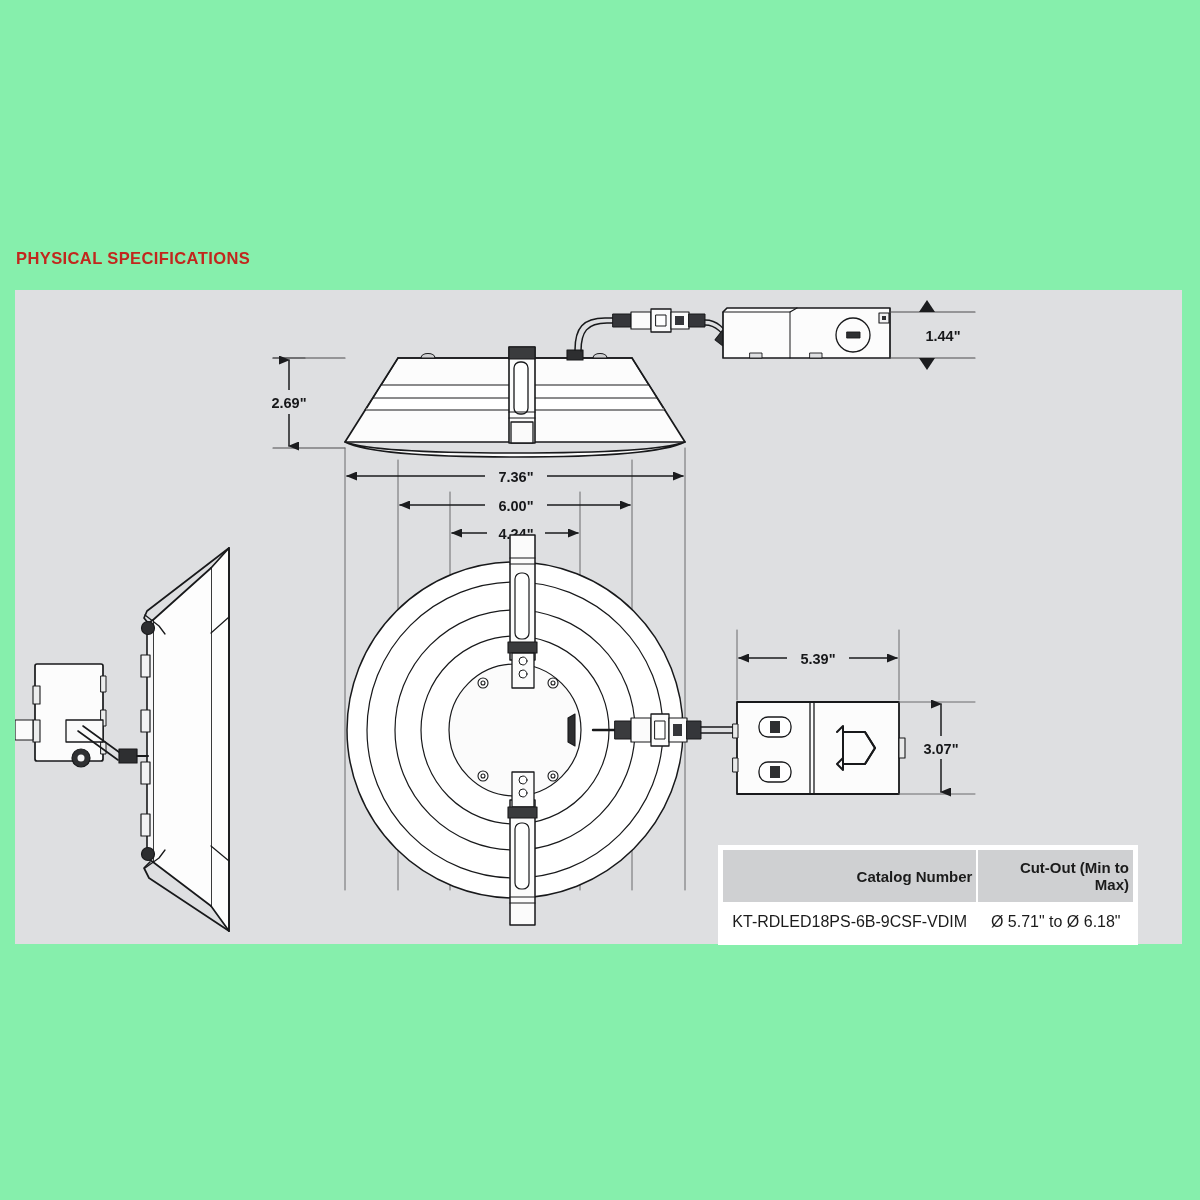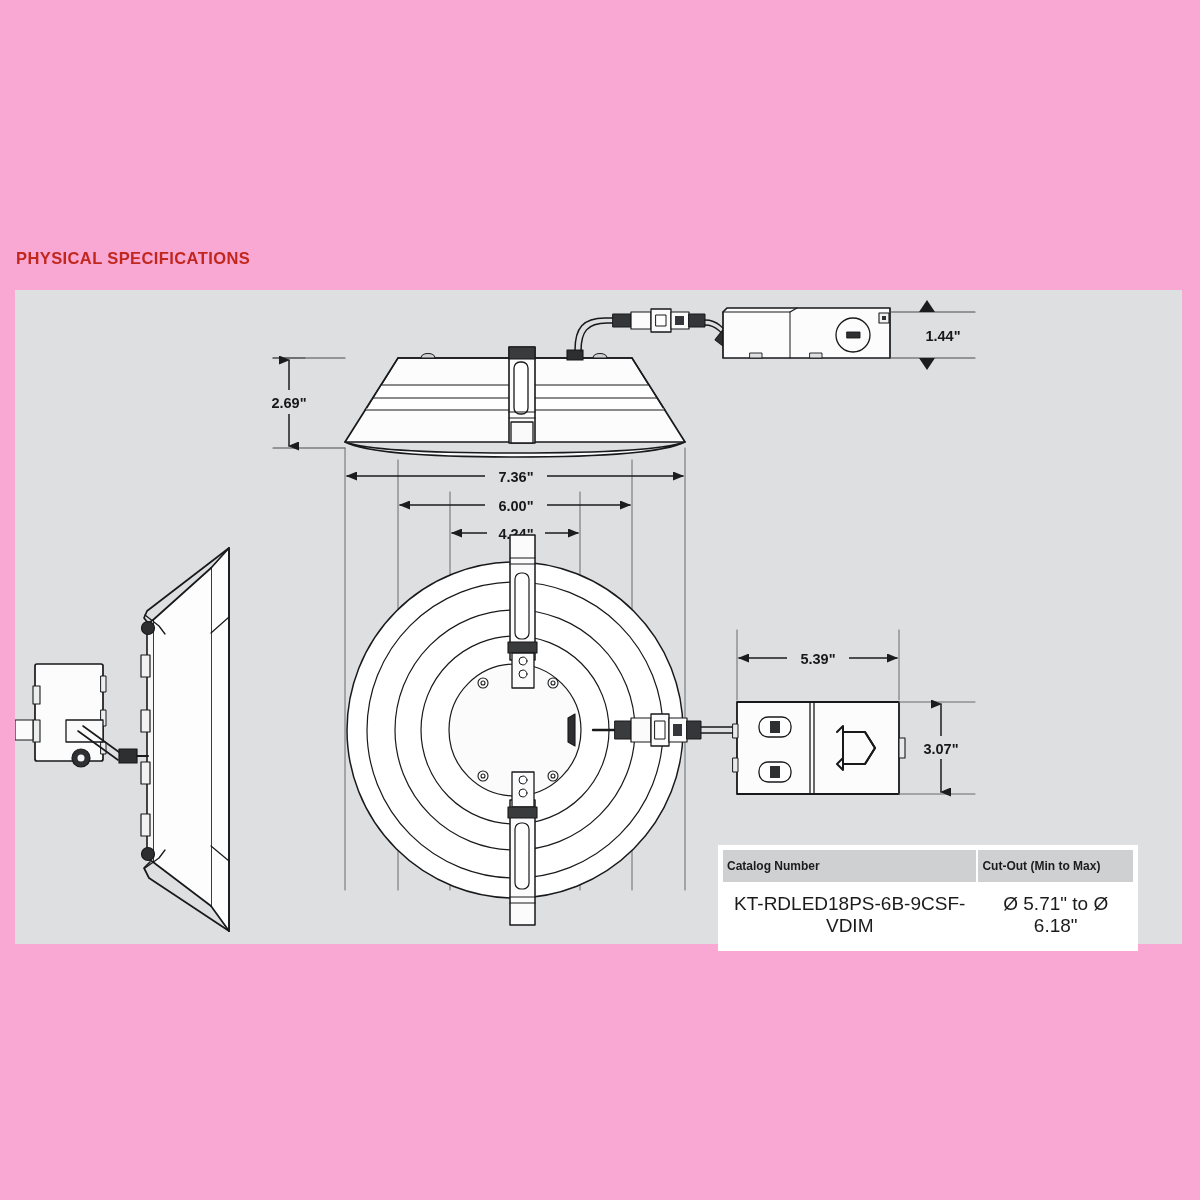--- a/index.html
+++ b/index.html
@@ -1,18 +1,18 @@
 <!DOCTYPE html>
 <html><head>
 <meta charset="utf-8">
 <style>
   html,body{margin:0;padding:0;background:#ffffff;}
   body{width:1200px;height:1200px;position:relative;font-family:"Liberation Sans",sans-serif;-webkit-font-smoothing:antialiased;}
 
-  #root{position:absolute;left:0;top:0;width:1200px;height:1200px;overflow:hidden;background:#f9a8d4;}
+  #root{position:absolute;left:0;top:0;width:1200px;height:1200px;overflow:hidden;background:#86efac;}
 
   .section-title{
     position:absolute;left:16px;top:249px;
     font-size:16.5px;font-weight:bold;letter-spacing:.4px;
     color:#c1271d;font-family:"Liberation Sans",sans-serif;
     white-space:nowrap;
   }
 
   .diagram-panel{
     position:absolute;left:15px;top:290px;width:1167px;height:654px;
@@ -25,28 +25,28 @@
   .spec-table{
     position:absolute;left:703px;top:555px;
     width:420px;
     background:#ffffff;
     padding:3px;
     box-sizing:border-box;
   }
   .spec-table table{border-collapse:collapse;width:100%;}
   .spec-table th{
     background:#cfd0d2;color:#1b1b1b;
-    font-size:12px;font-weight:bold;
-    padding:9px 4px;text-align:left;
+    font-size:15px;font-weight:bold;
+    padding:9px 4px;text-align:right;
     border:2px solid #ffffff;
     font-family:"Liberation Sans",sans-serif;
   }
   .spec-table td{
     background:#ffffff;color:#1b1b1b;
-    font-size:19px;font-weight:normal;
+    font-size:16px;font-weight:normal;
     padding:9px 4px;text-align:center;
     border:2px solid #ffffff;
     font-family:"Liberation Sans",sans-serif;
   }
   .col-cat{width:62%;}
   .col-cut{width:38%;margin-left:32px;}
 
   .dimtext{
     font-family:"Liberation Sans",sans-serif;
     font-size:14.5px;font-weight:bold;fill:#17181a;

